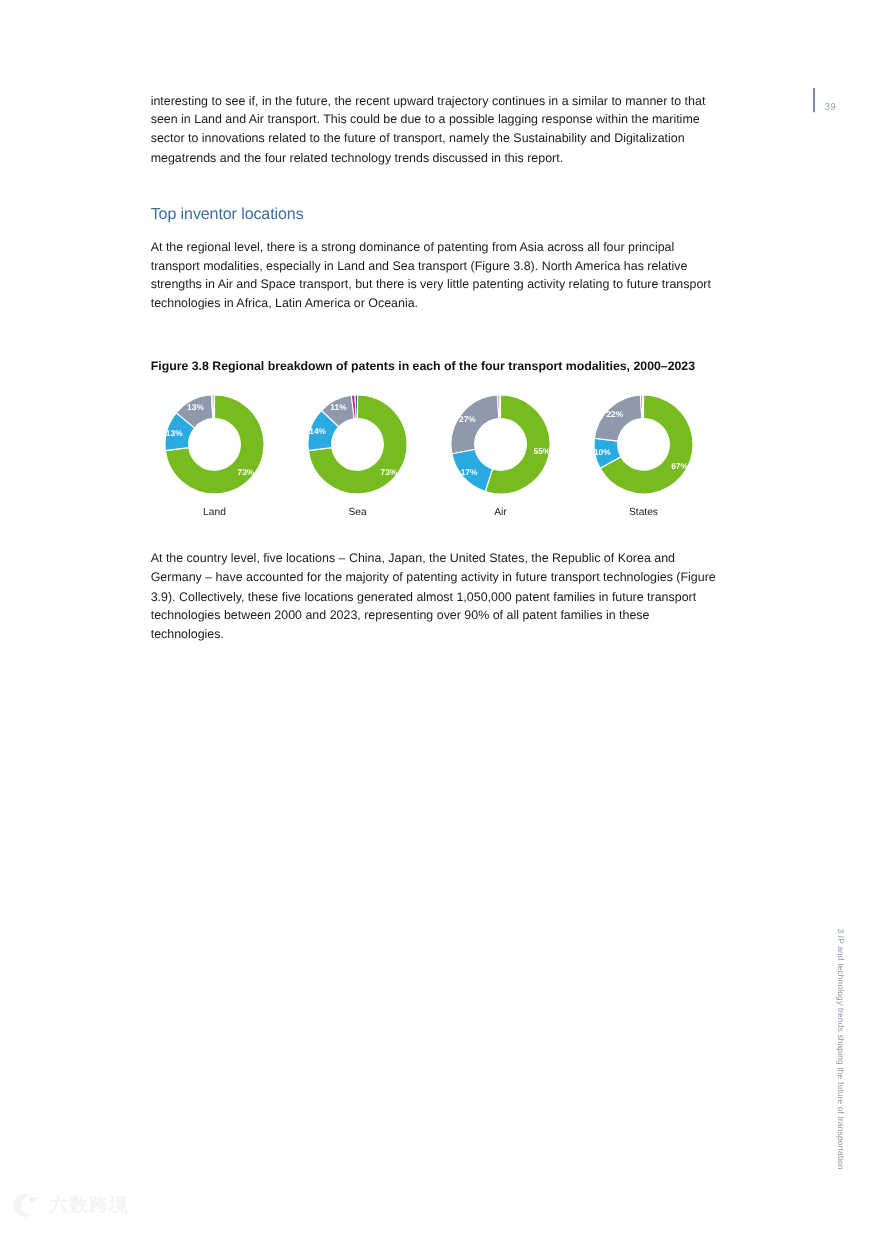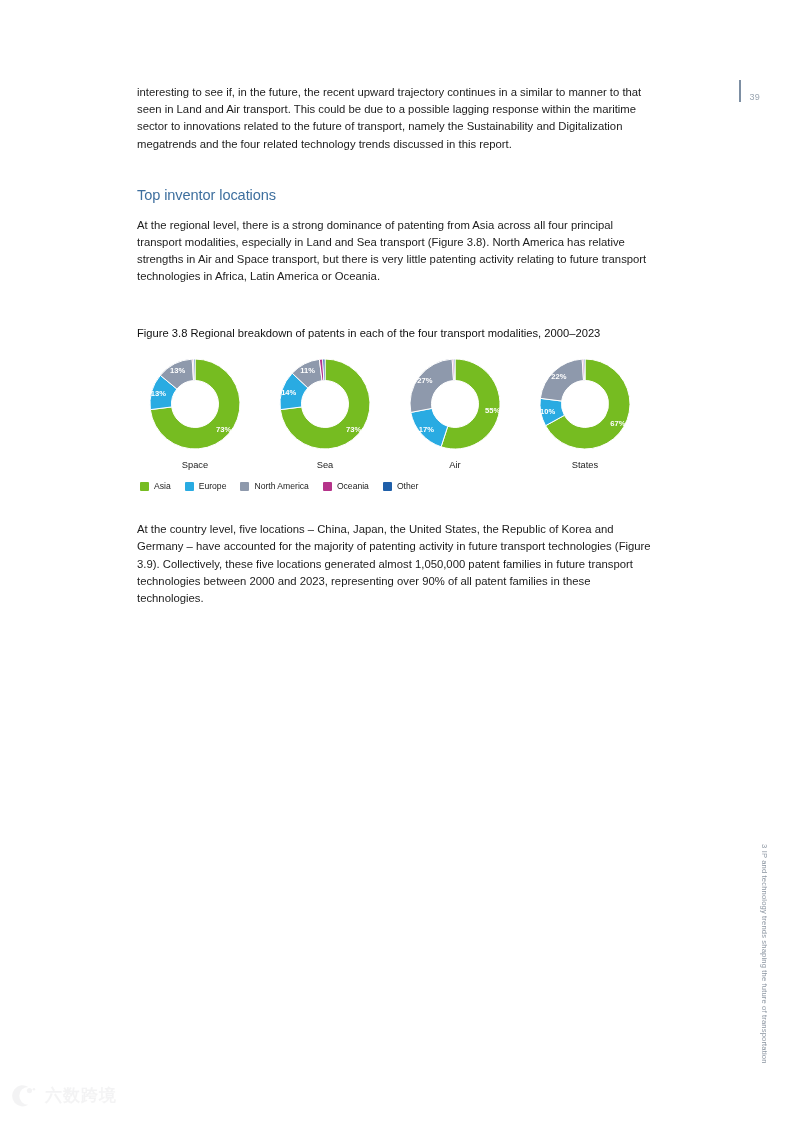--- a/index.html
+++ b/index.html
@@ -79,21 +79,21 @@
     line-height: 17px;
     font-style: italic;
     font-weight: bold;
     color: #111111;
   }
 
   p.figure-title {
     margin: 0;
     font-size: 11.2px;
     line-height: 16.5px;
-    font-weight: normal;
+    font-weight: bold;
     color: #111111;
   }
 
   
   .figure {
     position: relative;
     width: 518px;
   }
   .charts-row {
     display: flex;
@@ -231,21 +231,21 @@
             <svg class="donut" viewBox="0 0 98 98">
               <path d="M 49 4 A 45 45 0 1 1 4.3548384408485035 54.6399955103937 L 25.685304519109774 51.94533098876116 A 23.5 23.5 0 1 0 49 25.5 Z" fill="#76bc21" stroke="#ffffff" stroke-width="1"></path>
               <text x="77.59423397431311" y="76.90920830613761" text-anchor="middle" class="slice-label">73%</text>
               <path d="M 4.3548384408485035 54.6399955103937 A 45 45 0 0 1 14.326904075089494 20.315920461308952 L 30.89293879476896 34.020536240905784 A 23.5 23.5 0 0 0 25.685304519109774 51.94533098876116 Z" fill="#29abe2" stroke="#ffffff" stroke-width="1"></path>
               <text x="12.393604701994924" y="41.0648590377846" text-anchor="middle" class="slice-label">13%</text>
               <path d="M 14.326904075089494 20.315920461308952 A 45 45 0 0 1 46.174426621180906 4.088797220727777 L 47.52442279106114 25.546371881935617 A 23.5 23.5 0 0 0 30.89293879476896 34.020536240905784 Z" fill="#8e99ac" stroke="#ffffff" stroke-width="1"></path>
               <text x="31.69388214992847" y="17.73483129793942" text-anchor="middle" class="slice-label">13%</text>
               <path d="M 46.174426621180906 4.088797220727777 A 45 45 0 0 1 47.586515841484264 4.0222047835420796 L 48.26184716166401 25.51159583140531 A 23.5 23.5 0 0 0 47.52442279106114 25.546371881935617 Z" fill="#b5338a" stroke="#ffffff" stroke-width="1"></path>
               <path d="M 47.586515841484264 4.0222047835420796 A 45 45 0 0 1 49.00000000000003 4 L 49.000000000000014 25.5 A 23.5 23.5 0 0 0 48.26184716166401 25.51159583140531 Z" fill="#1f5fa9" stroke="#ffffff" stroke-width="1"></path>
             </svg>
-            <div class="chart-label">Space</div>
+            <div class="chart-label">Land</div>
           </div>
           <div class="chart-cell">
             <svg class="donut" viewBox="0 0 98 98">
               <path d="M 49 4 A 45 45 0 1 1 4.3548384408485035 54.6399955103937 L 25.685304519109774 51.94533098876116 A 23.5 23.5 0 1 0 49 25.5 Z" fill="#76bc21" stroke="#ffffff" stroke-width="1"></path>
               <text x="77.59423397431311" y="76.90920830613761" text-anchor="middle" class="slice-label">73%</text>
               <path d="M 4.3548384408485035 54.6399955103937 A 45 45 0 0 1 16.196411766036498 18.195380233208994 L 31.869237255596836 32.91314301067581 A 23.5 23.5 0 0 0 25.685304519109774 51.94533098876116 Z" fill="#29abe2" stroke="#ffffff" stroke-width="1"></path>
               <text x="12.745725598828741" y="39.920272174427" text-anchor="middle" class="slice-label">14%</text>
               <path d="M 16.196411766036498 18.195380233208994 A 45 45 0 0 1 43.36000448960633 4.354838440848496 L 46.054669011238865 25.68530451910977 A 23.5 23.5 0 0 0 31.869237255596836 32.91314301067581 Z" fill="#8e99ac" stroke="#ffffff" stroke-width="1"></path>
               <text x="31.6938821499285" y="17.734831297939397" text-anchor="middle" class="slice-label">11%</text>
               <path d="M 43.36000448960633 4.354838440848496 A 45 45 0 0 1 46.73900568191042 4.056836952729206 L 47.81925852277544 25.529681519758586 A 23.5 23.5 0 0 0 46.054669011238865 25.68530451910977 Z" fill="#b5338a" stroke="#ffffff" stroke-width="1"></path>
@@ -274,42 +274,20 @@
               <text x="11.555210002222381" y="58.84297571200781" text-anchor="middle" class="slice-label">10%</text>
               <path d="M 4.3548384408485035 43.36000448960629 A 45 45 0 0 1 46.174426621180906 4.088797220727777 L 47.52442279106114 25.546371881935617 A 23.5 23.5 0 0 0 25.685304519109774 46.054669011238836 Z" fill="#8e99ac" stroke="#ffffff" stroke-width="1"></path>
               <text x="22.905064321998413" y="23.911715922695763" text-anchor="middle" class="slice-label">22%</text>
               <path d="M 46.174426621180906 4.088797220727777 A 45 45 0 0 1 47.86914570504984 4.014211482251497 L 48.40944275708158 25.507421551842448 A 23.5 23.5 0 0 0 47.52442279106114 25.546371881935617 Z" fill="#b5338a" stroke="#ffffff" stroke-width="1"></path>
               <path d="M 47.86914570504984 4.014211482251497 A 45 45 0 0 1 49.00000000000003 4 L 49.000000000000014 25.5 A 23.5 23.5 0 0 0 48.40944275708158 25.507421551842448 Z" fill="#1f5fa9" stroke="#ffffff" stroke-width="1"></path>
             </svg>
             <div class="chart-label">States</div>
           </div>
         </div>
 
-      <div class="legend">
-          <div class="legend-item">
-            <span class="legend-swatch" style="background: rgb(118, 188, 33);"></span>
-            <span class="legend-text">Asia</span>
-          </div>
-          <div class="legend-item">
-            <span class="legend-swatch" style="background: rgb(41, 171, 226);"></span>
-            <span class="legend-text">Europe</span>
-          </div>
-          <div class="legend-item">
-            <span class="legend-swatch" style="background: rgb(142, 153, 172);"></span>
-            <span class="legend-text">North America</span>
-          </div>
-          <div class="legend-item">
-            <span class="legend-swatch" style="background: rgb(181, 51, 138);"></span>
-            <span class="legend-text">Oceania</span>
-          </div>
-          <div class="legend-item">
-            <span class="legend-swatch" style="background: rgb(31, 95, 169);"></span>
-            <span class="legend-text">Other</span>
-          </div>
-        </div>
 
     </div>
 
     <div style="height:30px"></div>
 
     <p class="body-text">At the country level, five locations – China, Japan, the United States, the Republic of Korea and Germany – have accounted for the majority of patenting activity in future transport technologies (Figure 3.9). Collectively, these five locations generated almost 1,050,000 patent families in future transport technologies between 2000 and 2023, representing over 90% of all patent families in these technologies.</p>
   </div>
 
   <div class="side-tag">3 IP and technology trends shaping the future of transportation</div>
 

